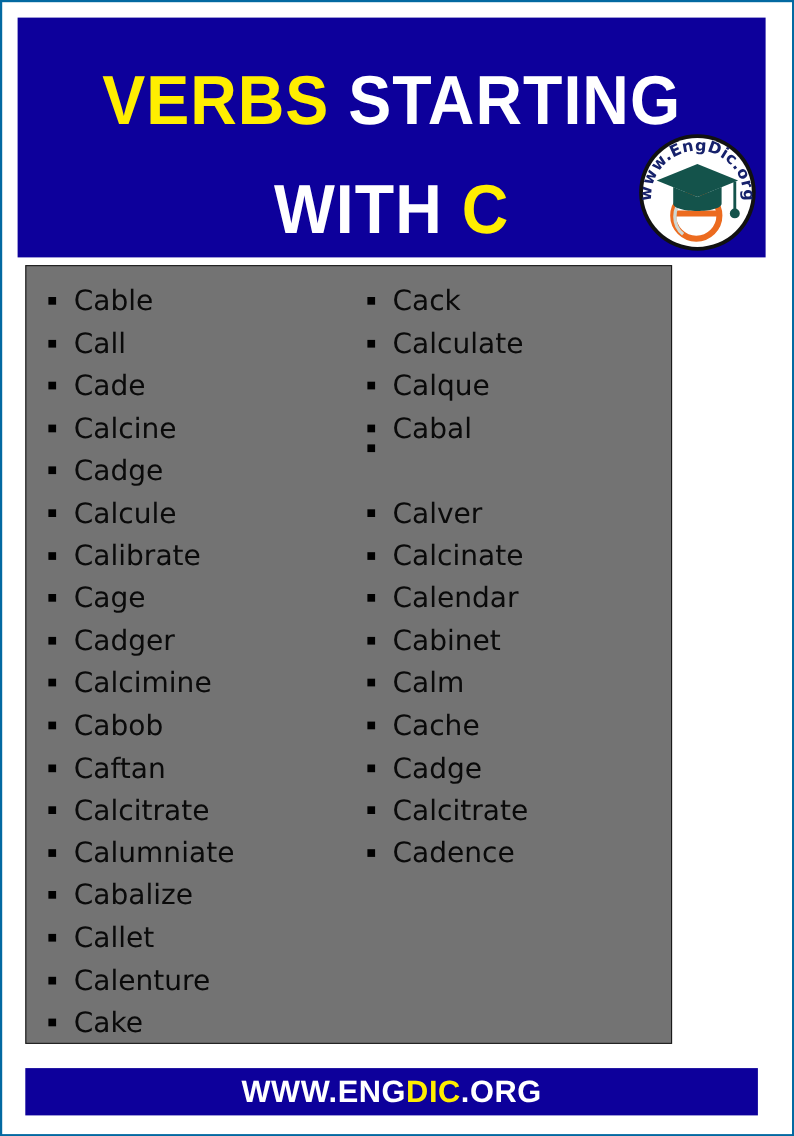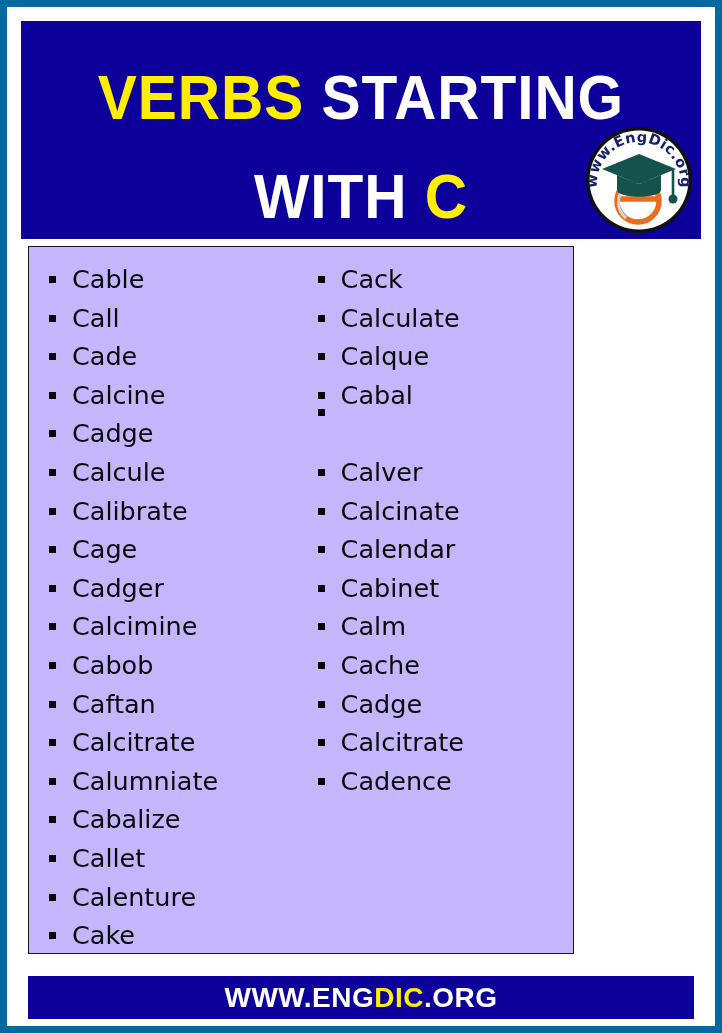--- a/index.html
+++ b/index.html
@@ -13,21 +13,21 @@
     font-family: "Liberation Sans", sans-serif;
     overflow: hidden;
   }
 
   
   #poster {
     position: relative;
     width: 722px;
     height: 1033px;
     box-sizing: border-box;
-    border: 7px solid #0369a1;
+    border: 2px solid #0369a1;
     background: #ffffff;
   }
   #inner {
     position: absolute;
     left: 7px;
     top: 7px;
     width: 694px;
     height: 1005px;
     background: #ffffff;
   }
@@ -69,25 +69,25 @@
     width: 112px;
     height: 112px;
   }
   #logo svg { display: block; width: 112px; height: 112px; }
 
   
   #listbox {
     position: absolute;
     left: 14px;
     top: 232px;
-    width: 546px;
+    width: 588px;
     height: 708px;
     box-sizing: border-box;
     border: 1.5px solid #1a1a1a;
-    background: #c4b5fd;
+    background: #737373;
   }
   #columns {
     position: absolute;
     left: 0;
     top: 0;
     width: 100%;
     height: 100%;
     display: flex;
   }
   .column {

